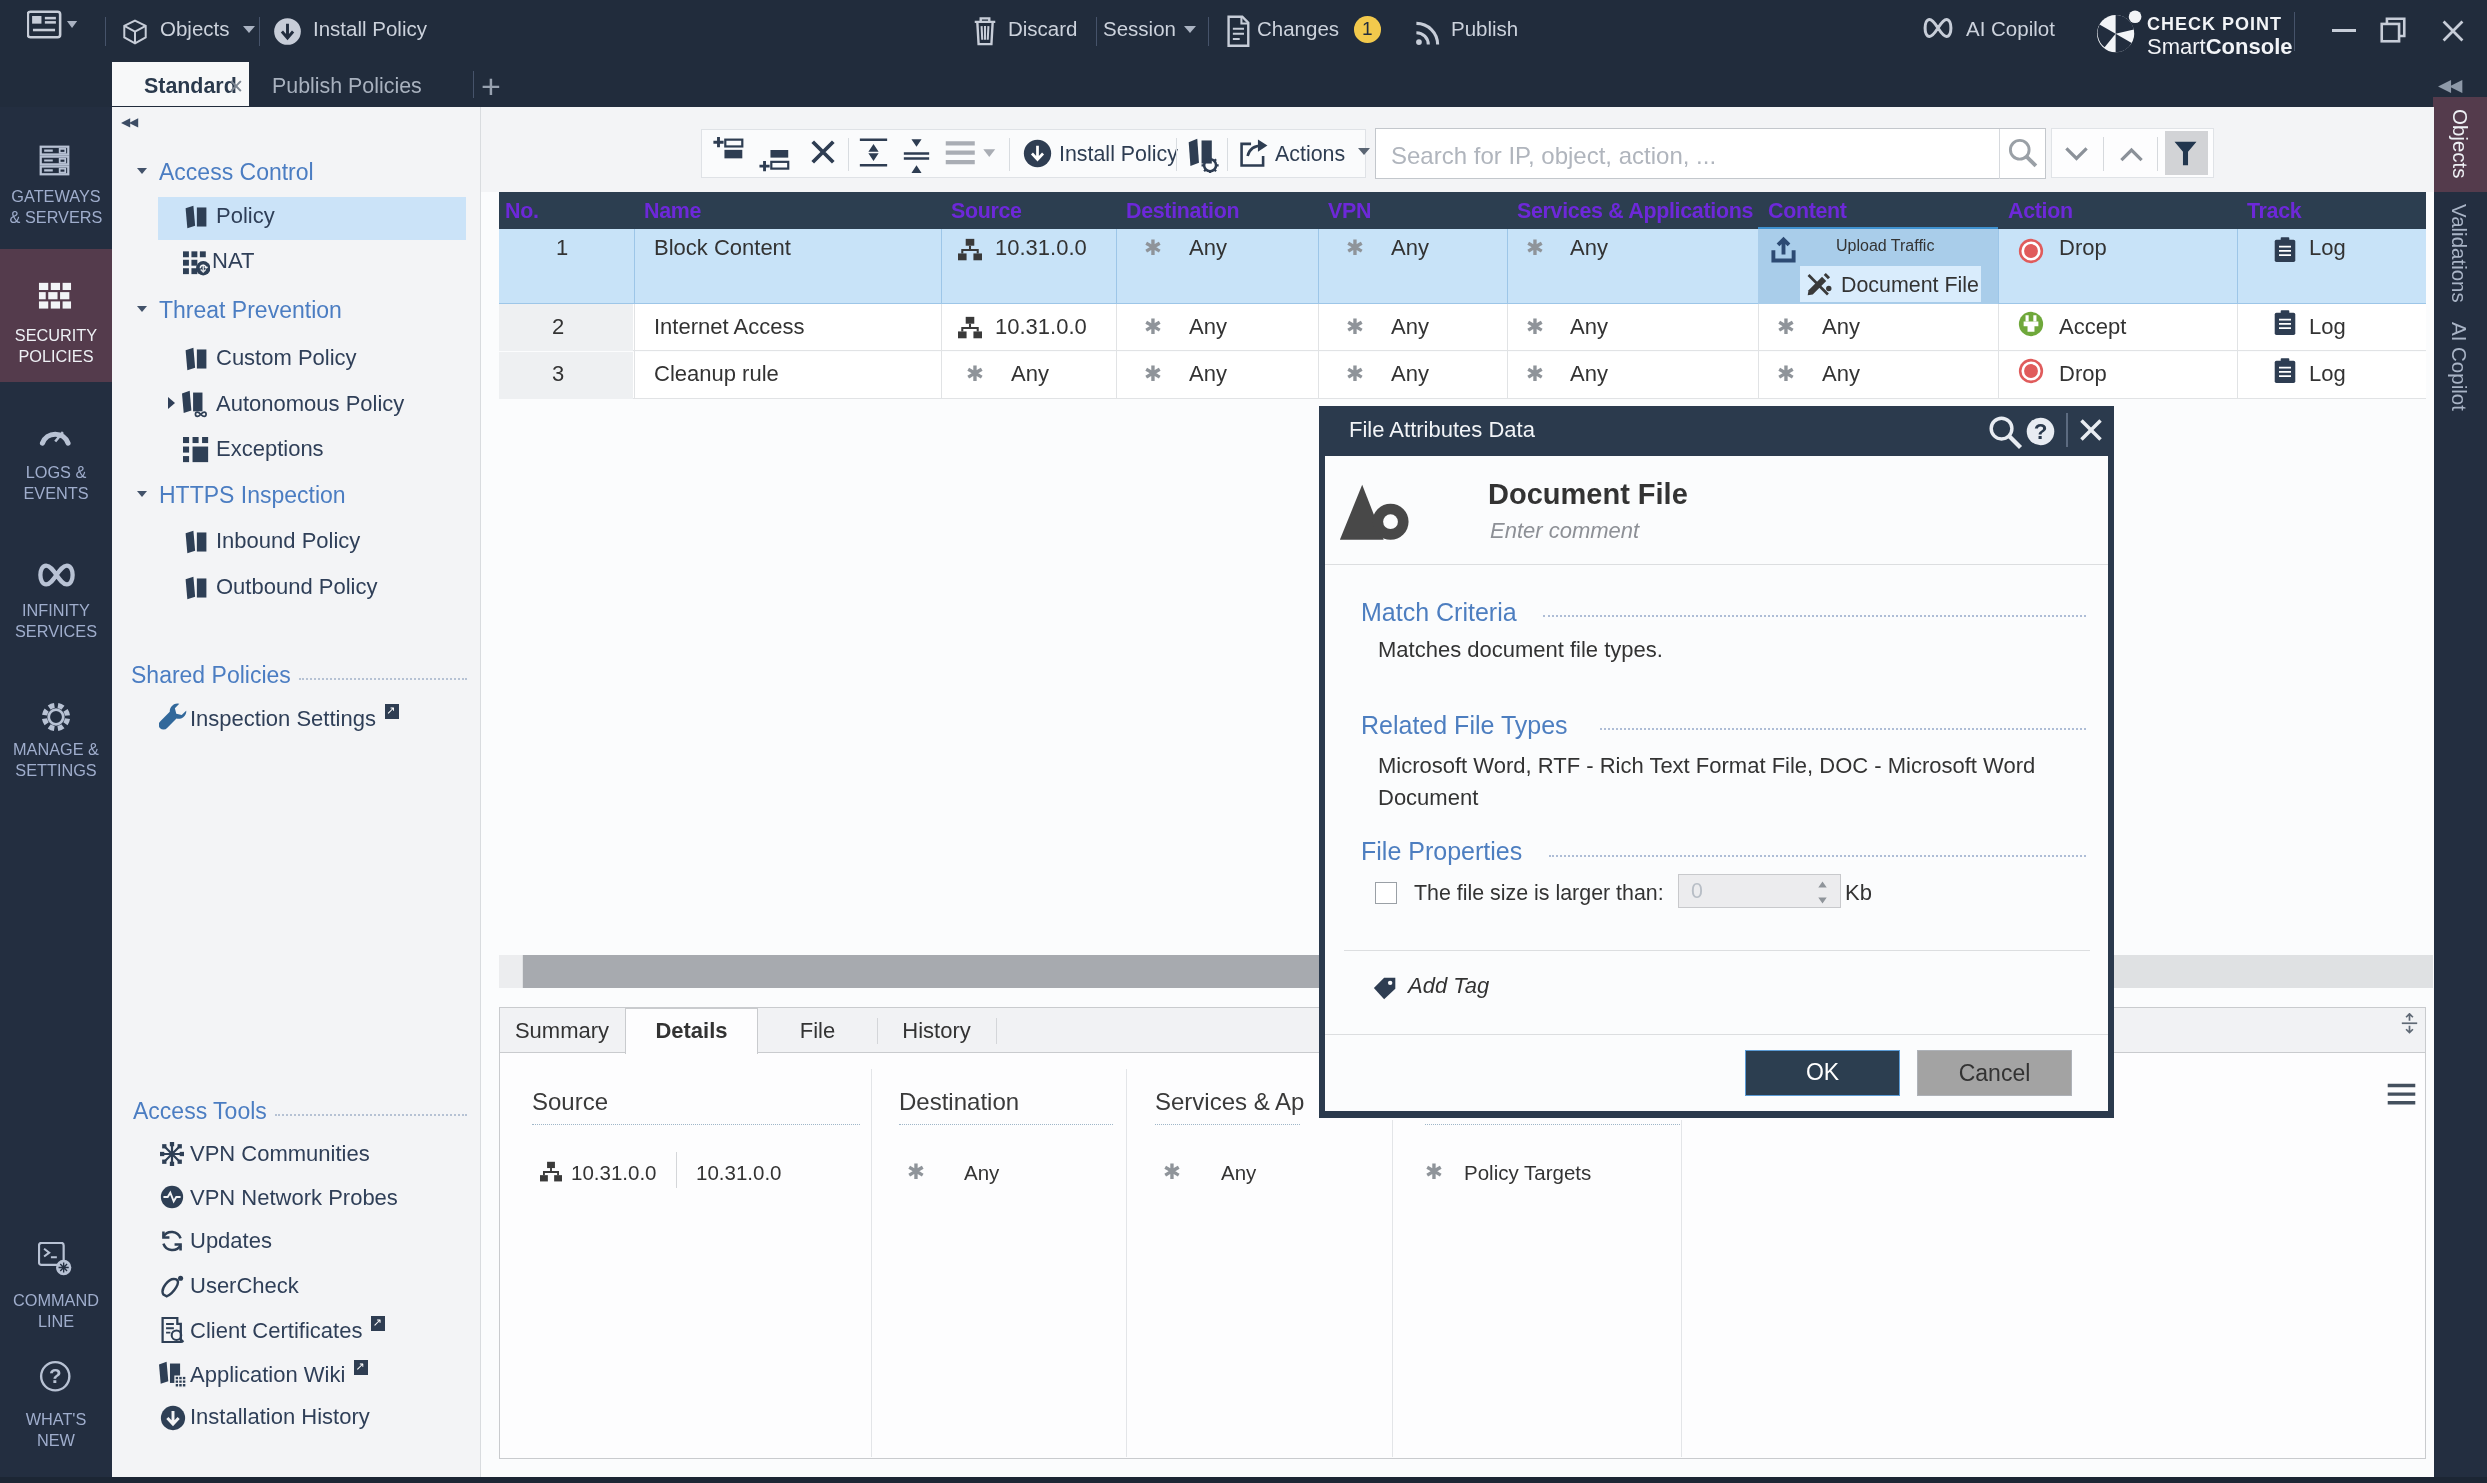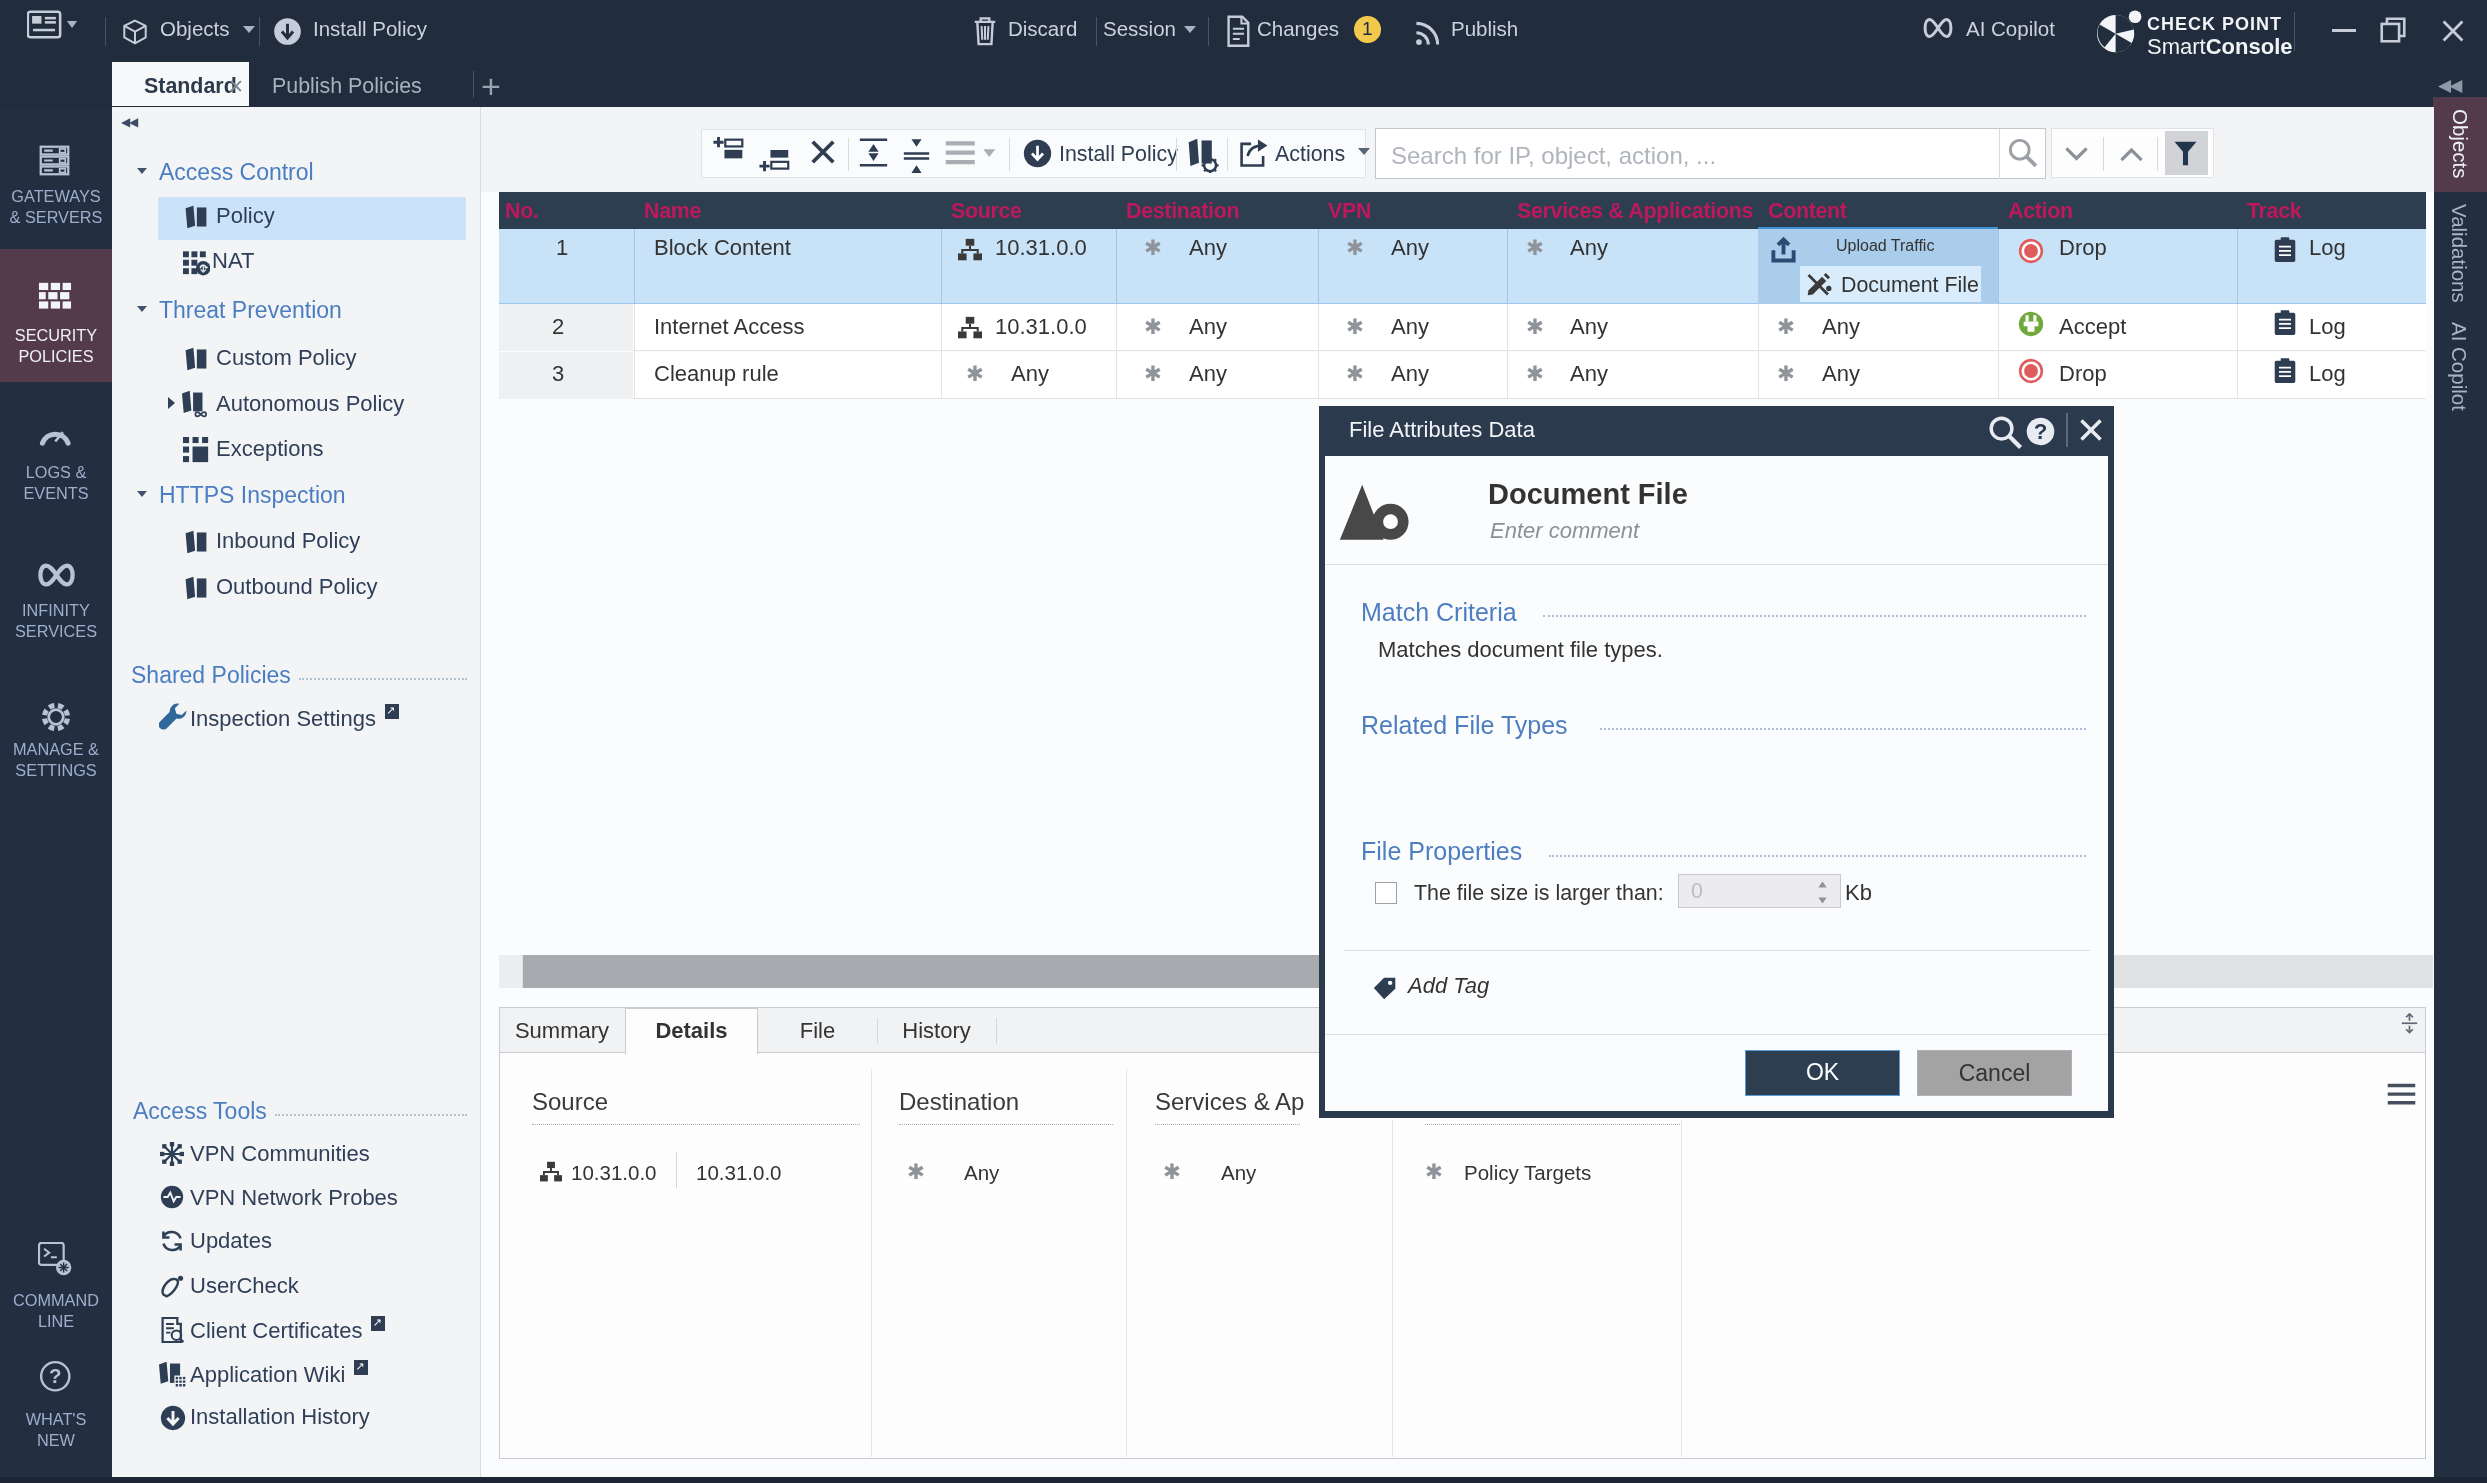--- a/index.html
+++ b/index.html
@@ -30,21 +30,21 @@
 .tri-r { width:0; height:0; border-top:6px solid transparent; border-bottom:6px solid transparent; border-left:7.7px solid #2f3f58; }
 .dotline { border-top:2.6px dotted #b6c2d4; height:0; }
 .extb2 { display:inline-block; width:14.5px; height:14.5px; background:#2e3d52; position:relative; margin-left:8.6px; vertical-align:7.7px; }
 .extb2:after { content:"\2197"; color:#fff; font-size:11px; position:absolute; left:1.7px; top:0px; }
 
 #main { left:481px; top:107px; width:1953px; height:1370px; background:#fbfcfd; }
 #vline1 { left:480px; top:107px; width:0.9px; height:1370px; background:#d9dcdf; }
 .tbar-sep { width:0.9px; height:32.5px; background:#d8dce0; top:138px; }
 .tbartxt { color:#2e3d52; font-size:22px; line-height:31px; white-space:nowrap; }
 
-.th { color:#be185d; font-size:21.4px; font-weight:bold; letter-spacing:-0.3px; line-height:38px; white-space:nowrap; }
+.th { color:#6d28d9; font-size:21.4px; font-weight:bold; letter-spacing:-0.3px; line-height:38px; white-space:nowrap; }
 .cell { font-size:22px; color:#333; white-space:nowrap; }
 .ast { color:#8f949a; font-size:21.4px; }
 
 #dlg { left:1319px; top:406px; width:795px; height:712px; background:#2b3a4d; }
 #dlgin { left:6px; top:50px; width:783px; height:655px; background:#fbfcfd; position:absolute; }
 .dhead { color:#4d7ec0; font-size:25px; white-space:nowrap; }
 .dtxt { color:#333; font-size:22px; }
 
 #bpanel { left:499px; top:1007px; width:1927px; height:452px; background:#fdfdfe; border:0.9px solid #c9cbce; }
 .btab { font-size:22px; color:#333; text-align:center; line-height:46px; }
@@ -593,20 +593,21 @@
         </svg>
       </div>
       <div style="position:absolute;left:163px;top:22px;font-size:29px;font-weight:bold;color:#333">Document File</div>
       <div style="position:absolute;left:165px;top:62px;font-size:22px;font-style:italic;color:#8d9096">Enter comment</div>
       <div style="position:absolute;left:0;top:108px;width:783px;height:0.9px;background:#dcdee0"></div>
       <div class="dhead" style="position:absolute;left:36px;top:142px">Match Criteria</div>
       <div class="dotline" style="position:absolute;left:218px;top:159px;width:543px;border-top-color:#aebdd6"></div>
       <div class="dtxt" style="position:absolute;left:53px;top:181px">Matches document file types.</div>
       <div class="dhead" style="position:absolute;left:36px;top:255px">Related File Types</div>
       <div class="dotline" style="position:absolute;left:275px;top:272px;width:486px;border-top-color:#aebdd6"></div>
+      <div class="dtxt" style="position:absolute;left:53px;top:294px;line-height:32px">Microsoft Word, RTF - Rich Text Format File, DOC - Microsoft Word<br>Document</div>
       <div class="dhead" style="position:absolute;left:36px;top:381px">File Properties</div>
       <div class="dotline" style="position:absolute;left:224px;top:399px;width:537px;border-top-color:#aebdd6"></div>
       <div style="position:absolute;left:50px;top:426px;width:22px;height:22px;background:#fff;border:1.7px solid #9aa0a6"></div>
       <div class="dtxt" style="position:absolute;left:89px;top:425px;font-size:21.4px;">The file size is larger than:</div>
       <div style="position:absolute;left:353px;top:418px;width:163px;height:34px;background:#ececee;border:0.9px solid #c8c9cc"></div>
       <div style="position:absolute;left:366px;top:423px;font-size:21.4px;color:#b8bec6">0</div>
       <svg style="position:absolute;left:489px;top:423px" width="17" height="27" viewBox="0 0 20 32">
         <path d="M10 3 L15 10 L5 10 Z M10 29 L15 22 L5 22 Z" fill="#8f949a"></path>
       </svg>
       <div class="dtxt" style="position:absolute;left:520px;top:424px;">Kb</div>

